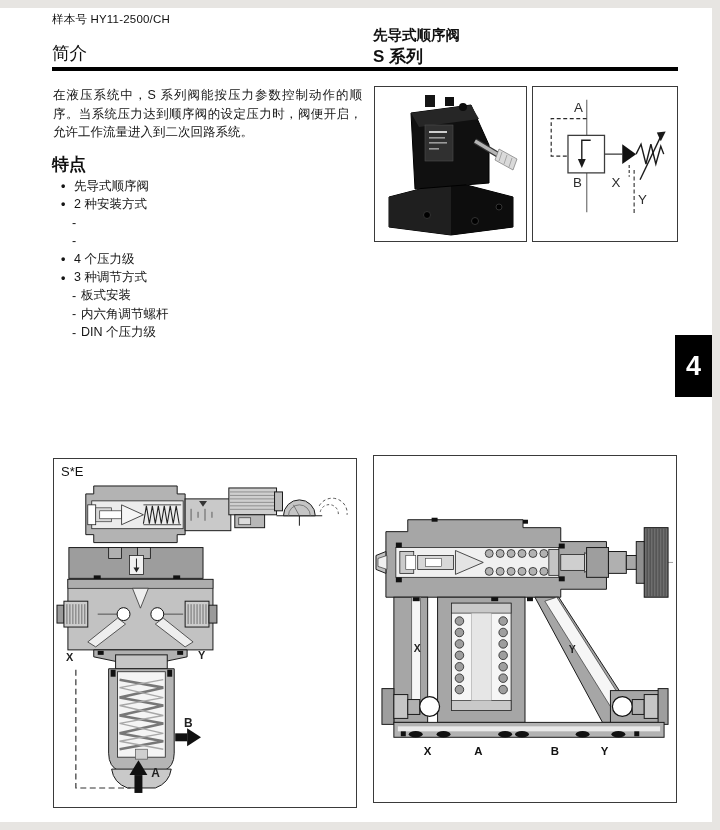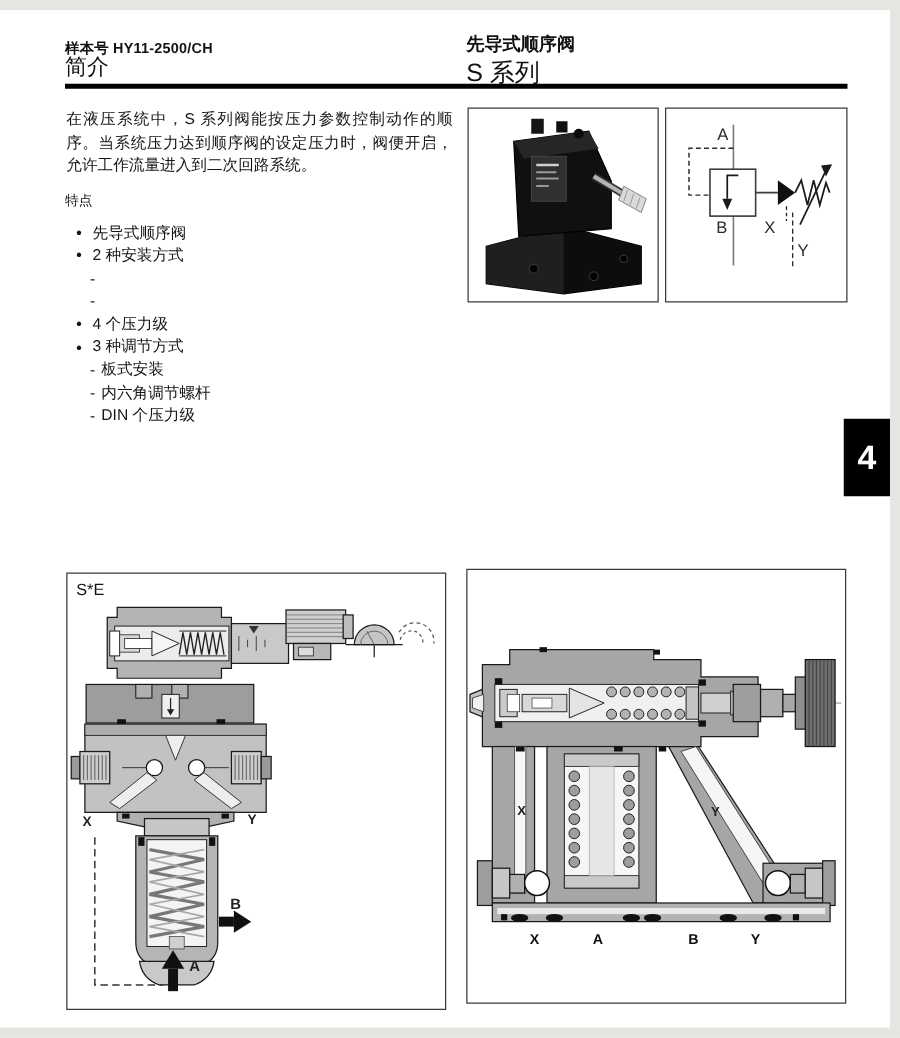--- a/index.html
+++ b/index.html
@@ -1,27 +1,27 @@
 <!DOCTYPE html>
 <html><head>
 <meta charset="utf-8">
 <style>
   html,body{margin:0;padding:0;}
   body{background:#dcdad7;font-family:"Liberation Sans","DejaVu Sans",sans-serif;}
   .canvas{position:relative;width:720px;height:830px;background:#e7e5e2;overflow:hidden;}
   .sheet{position:absolute;left:0;top:8px;width:712px;height:814px;background:#ffffff;}
   .abs{position:absolute;}
   .txt{color:#111;}
-  .catalog-label{left:52px;top:31px;font-size:11.5px;font-weight:bold;letter-spacing:0.2px;}
+  .catalog-label{left:52px;top:12px;font-size:11.5px;font-weight:normal;letter-spacing:0.2px;}
   .page-title{left:52px;top:41px;font-size:17.5px;font-weight:normal;}
   .product-name{left:373px;top:26px;font-size:14.5px;font-weight:bold;}
-  .series-name{left:373px;top:45px;font-size:20px;font-weight:normal;}
+  .series-name{left:373px;top:45px;font-size:17px;font-weight:bold;}
   .rule{left:52px;top:67px;width:626px;height:3.5px;background:#000;}
   .intro{left:53px;top:86px;width:309px;font-size:12.5px;line-height:18.5px;text-align:justify;color:#151515;}
-  .features-heading{left:52px;top:153px;font-size:11px;font-weight:normal;}
+  .features-heading{left:52px;top:153px;font-size:17px;font-weight:bold;}
   .features-list{left:61px;top:177px;width:290px;}
   .feat{display:flex;align-items:center;height:18.3px;font-size:12.5px;color:#151515;}
   .feat .mk{display:inline-block;}
   .feat.lv1 .mk{width:13px;font-weight:bold;}
   .feat.lv2{padding-left:11px;}
   .feat.lv2 .mk{width:9px;}
   .frame{border:1px solid #3a3a3a;background:#fff;box-sizing:border-box;}
   .photo-box{left:374px;top:86px;width:153px;height:156px;}
   .symbol-box{left:532px;top:86px;width:146px;height:156px;}
   .side-tab{left:675px;top:335px;width:37px;height:62px;background:#000;color:#fff;

